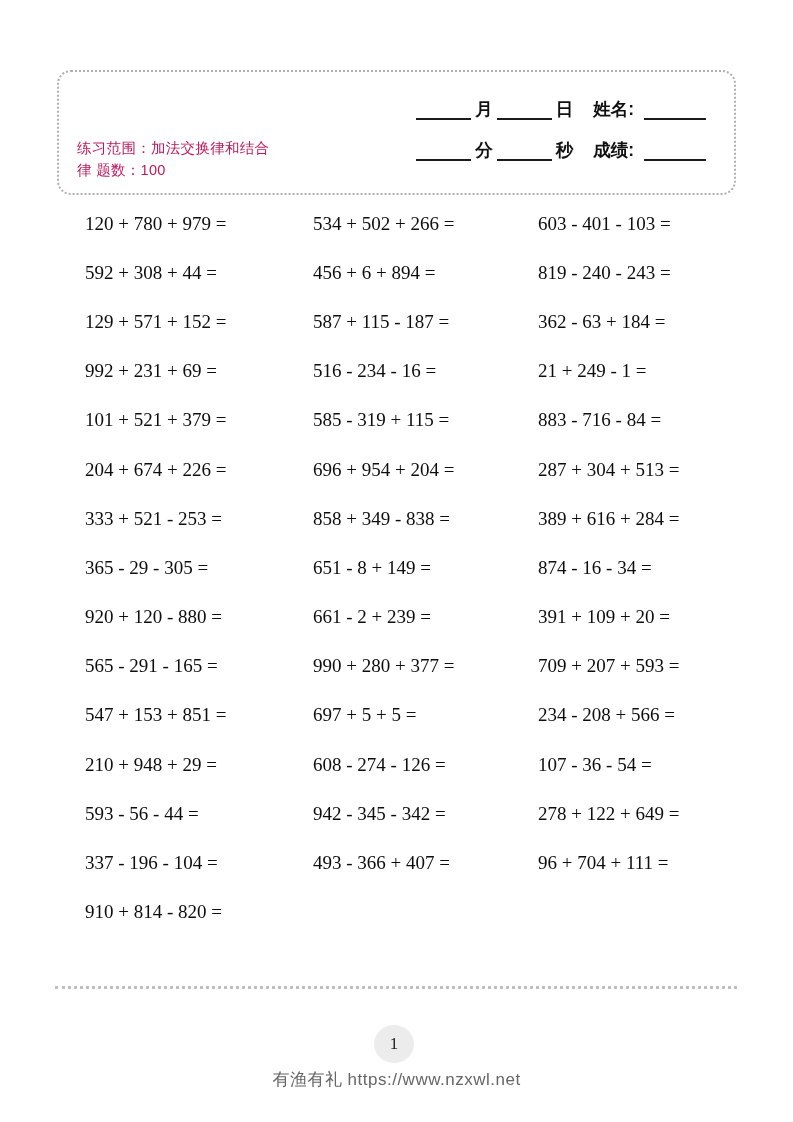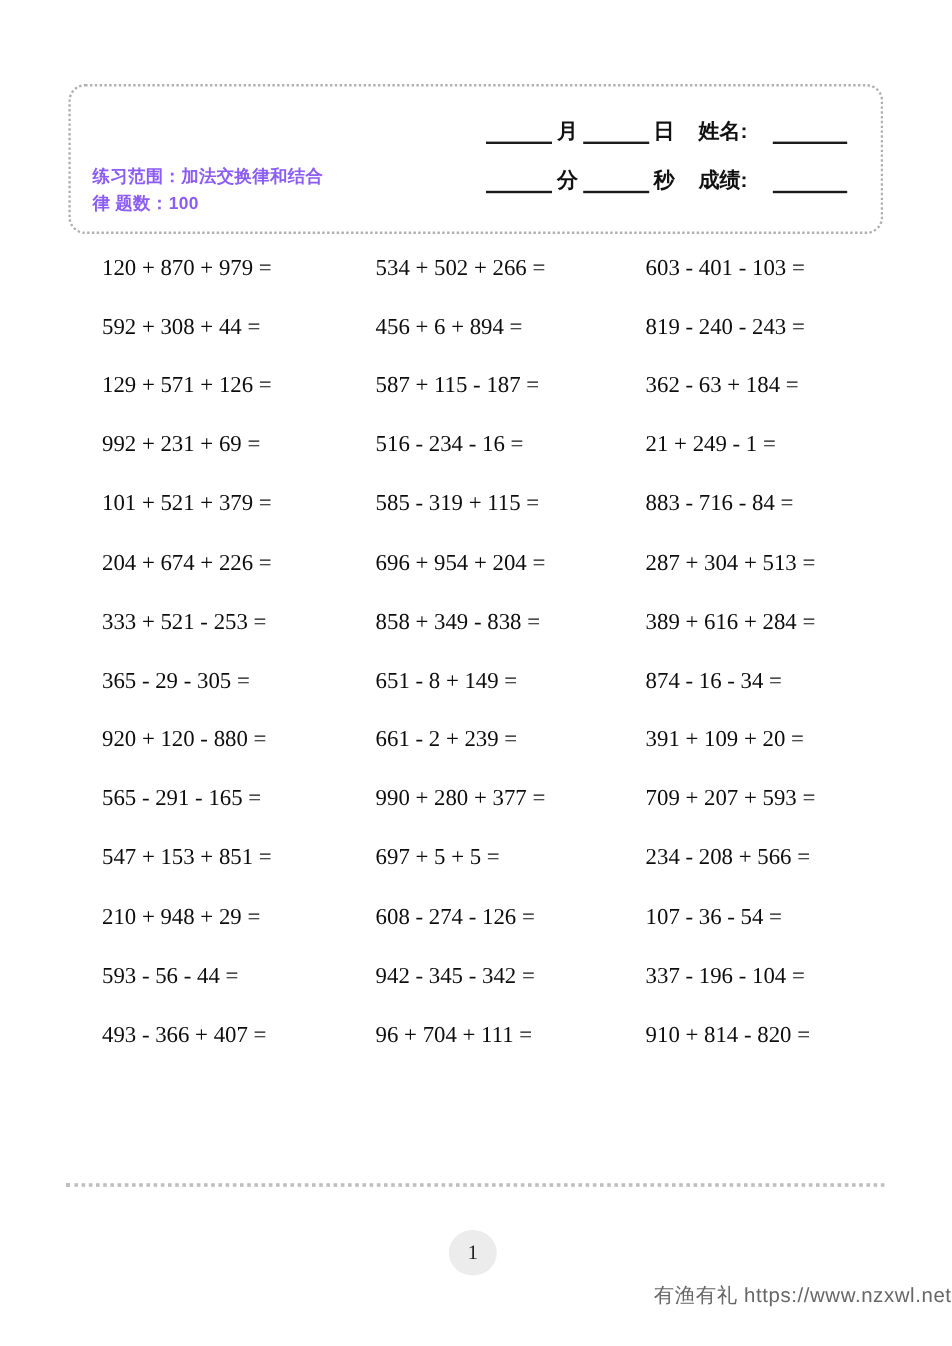--- a/index.html
+++ b/index.html
@@ -17,23 +17,23 @@
     position: absolute;
     left: 57px; top: 70px;
     width: 675px; height: 121px;
     border: 2px dotted #b0b0b0;
     border-radius: 14px;
   }
   .practice {
     position: absolute;
     left: 18px; bottom: 12px;
     font-size: 14.5px;
-    font-weight: 700;
+    font-weight: 400;
     line-height: 22px;
-    color: #8b5cf6;
+    color: #be185d;
     letter-spacing: 0.3px;
   }
   .fields {
     position: absolute;
     right: 24px; top: 24px;
     display: flex;
     flex-direction: column;
     gap: 17px;
   }
   .field-row {
@@ -45,21 +45,21 @@
     line-height: 1.2;
   }
   .blank {
     display: inline-block;
     width: 55px; height: 22px;
     border-bottom: 2px solid #1b1b1b;
     margin: 0 4px;
   }
   .blank.wide { width: 62px; }
   .flabel { white-space: nowrap; }
-  .flabel.gap { margin-left: 20px; margin-right: 17px; }
+  .flabel.gap { margin-left: 20px; margin-right: 6px; }
 
   
   .problems {
     position: absolute;
     left: 85px; top: 199px;
     width: 650px;
     display: grid;
     grid-template-columns: 228px 225px 1fr;
     grid-auto-rows: 49.2px;
     align-items: center;
@@ -87,21 +87,21 @@
     align-items: center;
     justify-content: center;
     font-family: "Liberation Serif", "DejaVu Serif", serif;
     font-size: 17px;
     color: #222;
   }
   .site {
     position: absolute;
     left: 0; top: 1068px;
     width: 100%;
-    text-align: right;
+    text-align: center;
     font-size: 17px;
     color: #666;
     letter-spacing: 0.5px;
   }
 </style>
 </head>
 <body>
 
 <div class="page">
 
@@ -125,27 +125,27 @@
         <span class="flabel">分</span>
         <span class="blank"></span>
         <span class="flabel">秒</span>
         <span class="flabel gap">成绩:</span>
         <span class="blank wide"></span>
       </div>
     </div>
   </div>
 
   <div class="problems" id="problems">
-      <div class="problem">120 + 870 + 979 =</div>
+      <div class="problem">120 + 780 + 979 =</div>
       <div class="problem">534 + 502 + 266 =</div>
       <div class="problem">603 - 401 - 103 =</div>
       <div class="problem">592 + 308 + 44 =</div>
       <div class="problem">456 + 6 + 894 =</div>
       <div class="problem">819 - 240 - 243 =</div>
-      <div class="problem">129 + 571 + 126 =</div>
+      <div class="problem">129 + 571 + 152 =</div>
       <div class="problem">587 + 115 - 187 =</div>
       <div class="problem">362 - 63 + 184 =</div>
       <div class="problem">992 + 231 + 69 =</div>
       <div class="problem">516 - 234 - 16 =</div>
       <div class="problem">21 + 249 - 1 =</div>
       <div class="problem">101 + 521 + 379 =</div>
       <div class="problem">585 - 319 + 115 =</div>
       <div class="problem">883 - 716 - 84 =</div>
       <div class="problem">204 + 674 + 226 =</div>
       <div class="problem">696 + 954 + 204 =</div>
@@ -163,20 +163,21 @@
       <div class="problem">990 + 280 + 377 =</div>
       <div class="problem">709 + 207 + 593 =</div>
       <div class="problem">547 + 153 + 851 =</div>
       <div class="problem">697 + 5 + 5 =</div>
       <div class="problem">234 - 208 + 566 =</div>
       <div class="problem">210 + 948 + 29 =</div>
       <div class="problem">608 - 274 - 126 =</div>
       <div class="problem">107 - 36 - 54 =</div>
       <div class="problem">593 - 56 - 44 =</div>
       <div class="problem">942 - 345 - 342 =</div>
+      <div class="problem">278 + 122 + 649 =</div>
       <div class="problem">337 - 196 - 104 =</div>
       <div class="problem">493 - 366 + 407 =</div>
       <div class="problem">96 + 704 + 111 =</div>
       <div class="problem">910 + 814 - 820 =</div>
     </div>
 
   <div class="divider"></div>
 
   <div class="page-circle">
     <span>1</span>

